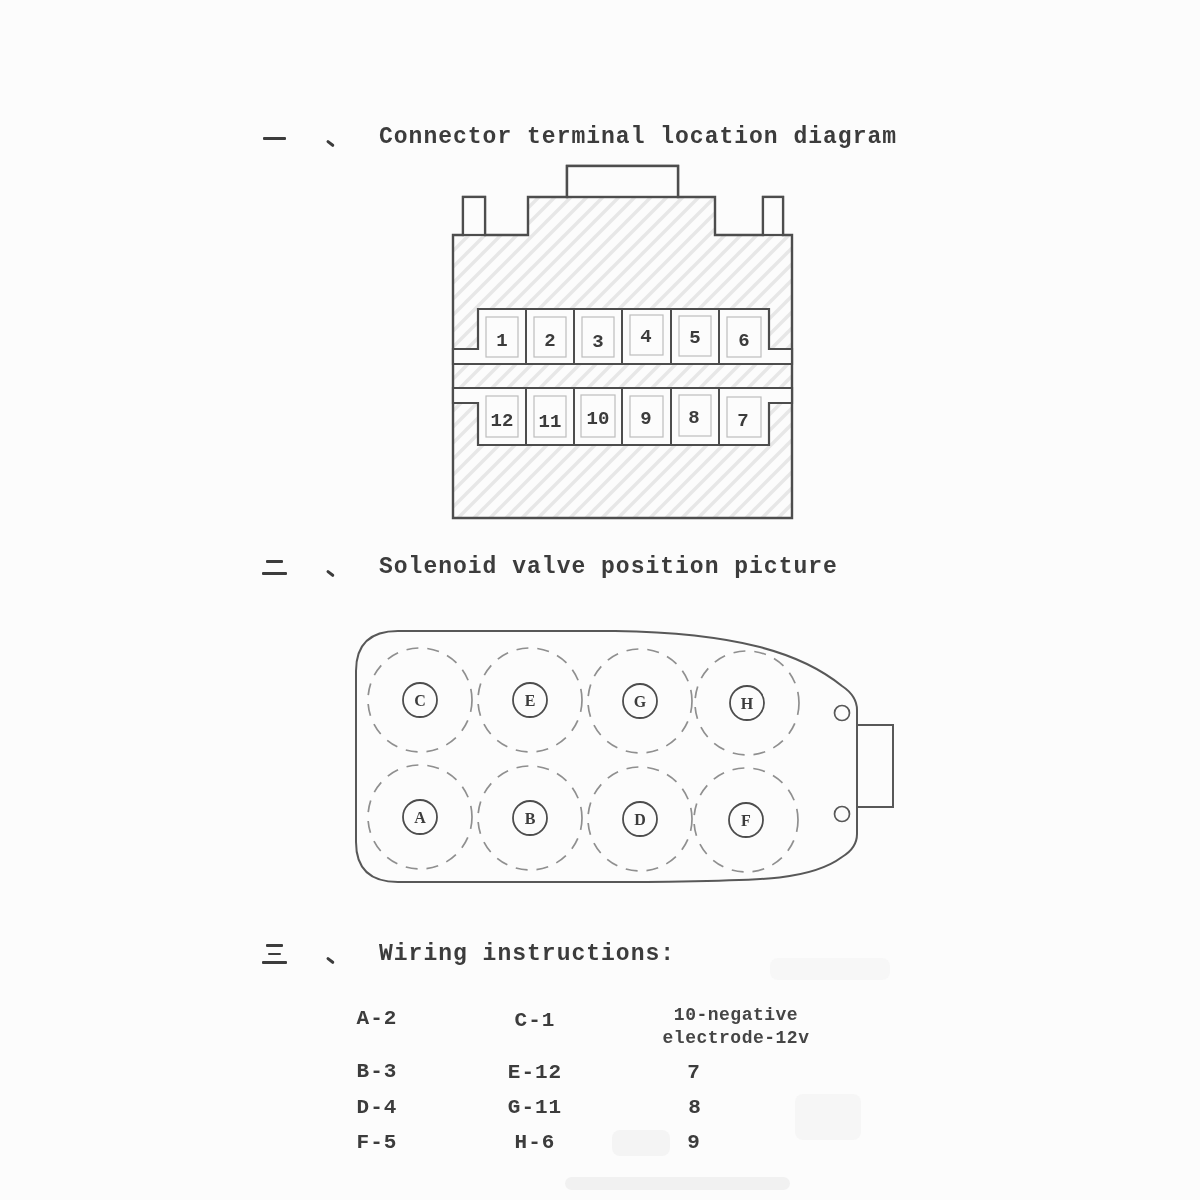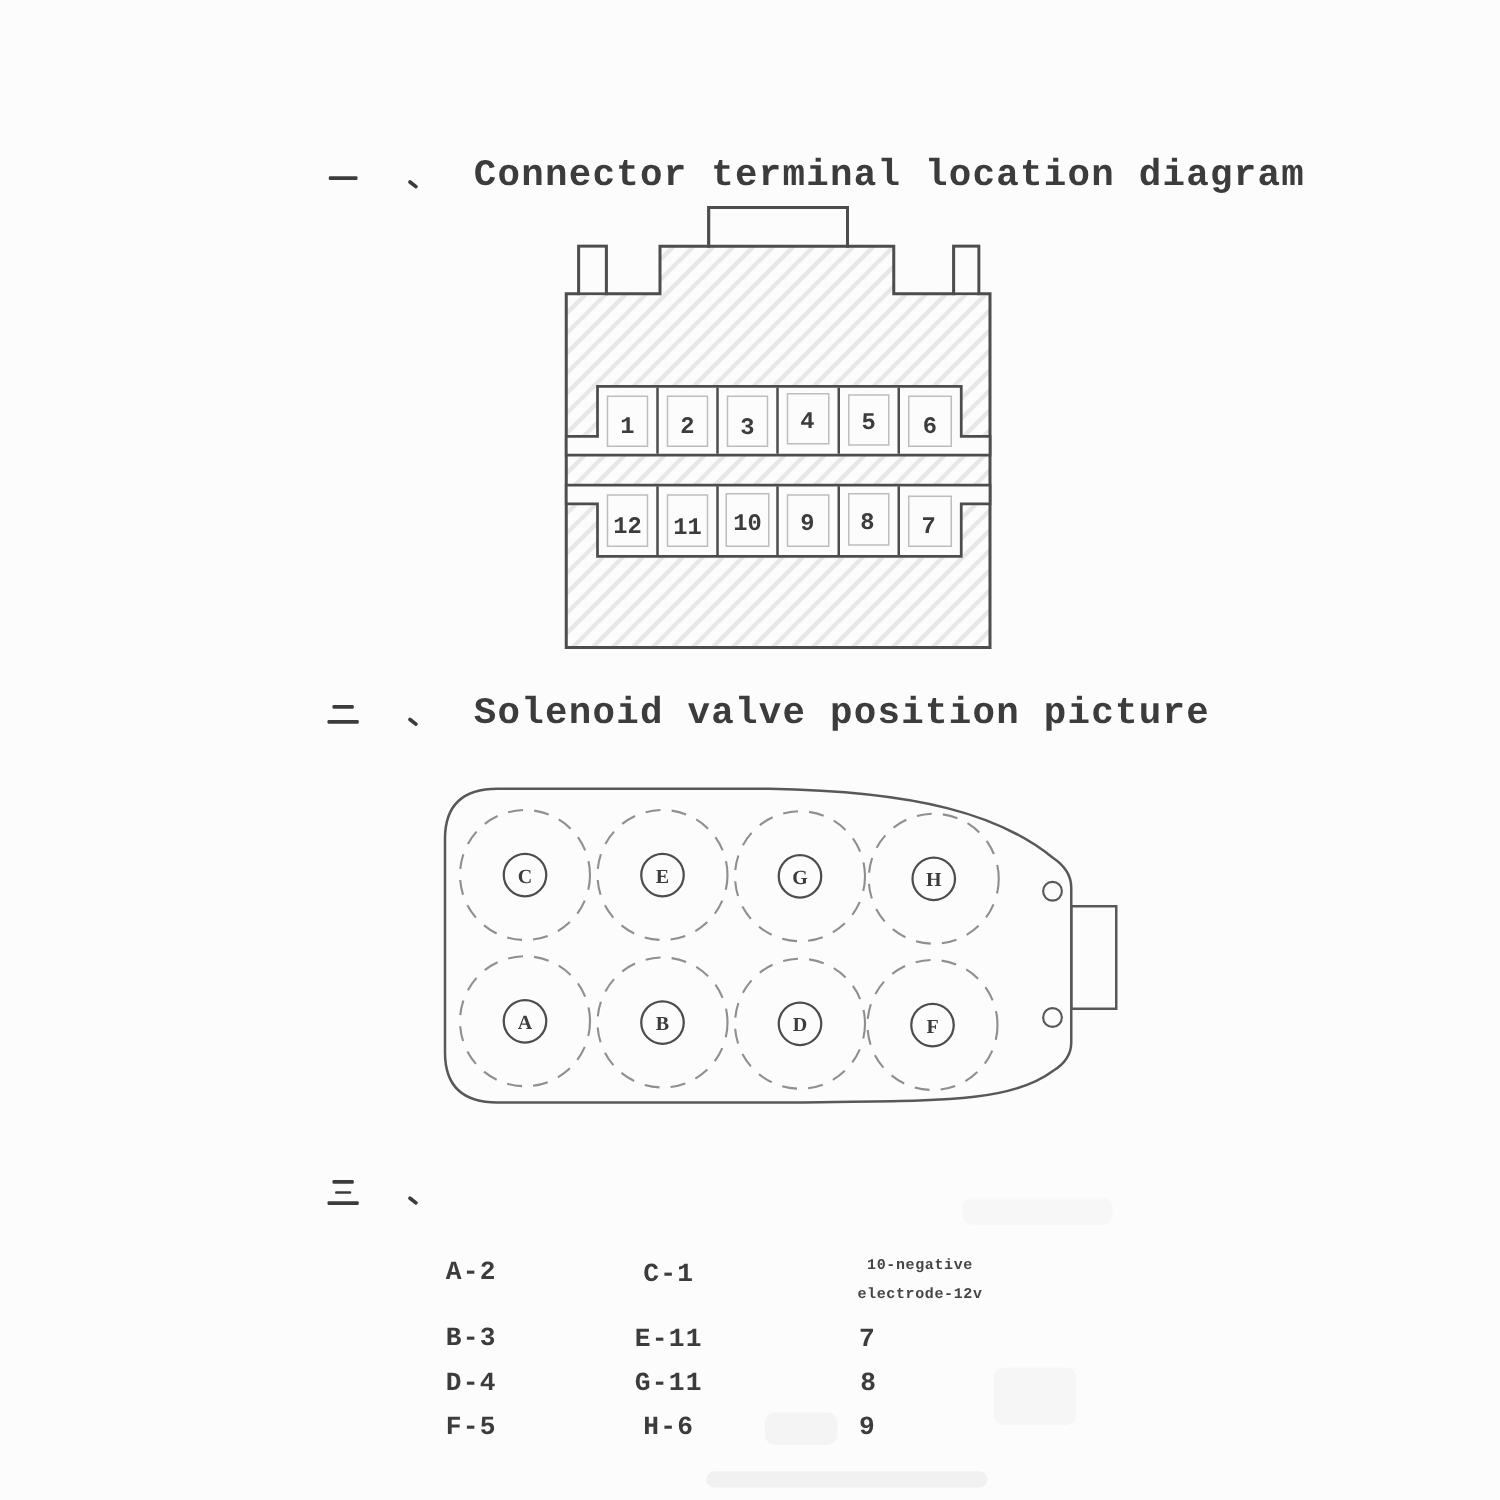--- a/index.html
+++ b/index.html
@@ -9,39 +9,39 @@
     font-family:"Liberation Mono",monospace;
     color:#3f3f3f;
   }
   .abs{position:absolute;}
   .title{
     left:0;top:34px;width:1200px;text-align:center;
     font-size:29px;line-height:43px;font-weight:bold;letter-spacing:1px;color:#3a3a3a;
   }
   .sec{
     display:flex;align-items:center;
-    font-size:30px;font-weight:bold;letter-spacing:1px;color:#3c3c3c;white-space:nowrap;gap:35px;
+    font-size:23px;font-weight:bold;letter-spacing:1px;color:#3c3c3c;white-space:nowrap;gap:35px;
   }
   .sec1{left:262px;top:124px;}
   .sec2{left:262px;top:554px;justify-content:space-between;}
   .sec3{left:262px;top:941px;}
   .marker{position:relative;display:inline-block;width:25px;height:26px;flex:none;}
   .marker i{position:absolute;height:2.6px;background:#3c3c3c;border-radius:1px;}
   .comma{position:relative;display:inline-block;width:16px;height:26px;flex:none;margin-right:6px;}
   .comma::after{
     content:"";position:absolute;left:4px;bottom:5px;width:9px;height:2.6px;
     background:#3c3c3c;border-radius:2px;transform:rotate(38deg);
   }
   .wpair{
     position:absolute;transform:translateX(-50%);
     font-size:21px;font-weight:bold;letter-spacing:1px;color:#3c3c3c;white-space:nowrap;
   }
   .wnote{
     position:absolute;transform:translateX(-50%);
-    font-size:12px;font-weight:bold;letter-spacing:0.5px;color:#454545;white-space:nowrap;
+    font-size:18px;font-weight:bold;letter-spacing:0.5px;color:#454545;white-space:nowrap;
   }
   .artifact{position:absolute;border-radius:8px;pointer-events:none;}
   svg text{font-family:"Liberation Mono",monospace;}
   svg text.valve-letter{font-family:"Liberation Serif",serif;}
 </style>
 </head>
 <body>
 
 <div class="abs title">
 </div>
@@ -176,31 +176,32 @@
   </g>
 </svg>
 
 <div class="abs sec sec3">
   <span class="marker">
     <i style="left:4px;right:4px;top:3px;"></i>
     <i style="left:6px;right:6px;top:11.5px;"></i>
     <i style="left:0;right:0;top:20px;"></i>
   </span>
   <span class="comma"></span>
+  <span>Wiring instructions:</span>
 </div>
 
 <div>
 
   <div class="wpair" style="left:377px;top:1007px;">A-2</div>
   <div class="wpair" style="left:377px;top:1060px;">B-3</div>
   <div class="wpair" style="left:377px;top:1096px;">D-4</div>
   <div class="wpair" style="left:377px;top:1131px;">F-5</div>
 
   <div class="wpair" style="left:535px;top:1009px;">C-1</div>
-  <div class="wpair" style="left:535px;top:1061px;">E-11</div>
+  <div class="wpair" style="left:535px;top:1061px;">E-12</div>
   <div class="wpair" style="left:535px;top:1096px;">G-11</div>
   <div class="wpair" style="left:535px;top:1131px;">H-6</div>
 
   <div class="wnote" style="left:736px;top:1005px;">10-negative</div>
   <div class="wnote" style="left:736px;top:1028px;">electrode-12v</div>
   <div class="wpair" style="left:694px;top:1061px;">7</div>
   <div class="wpair" style="left:695px;top:1096px;">8</div>
   <div class="wpair" style="left:694px;top:1131px;">9</div>
 </div>
 

